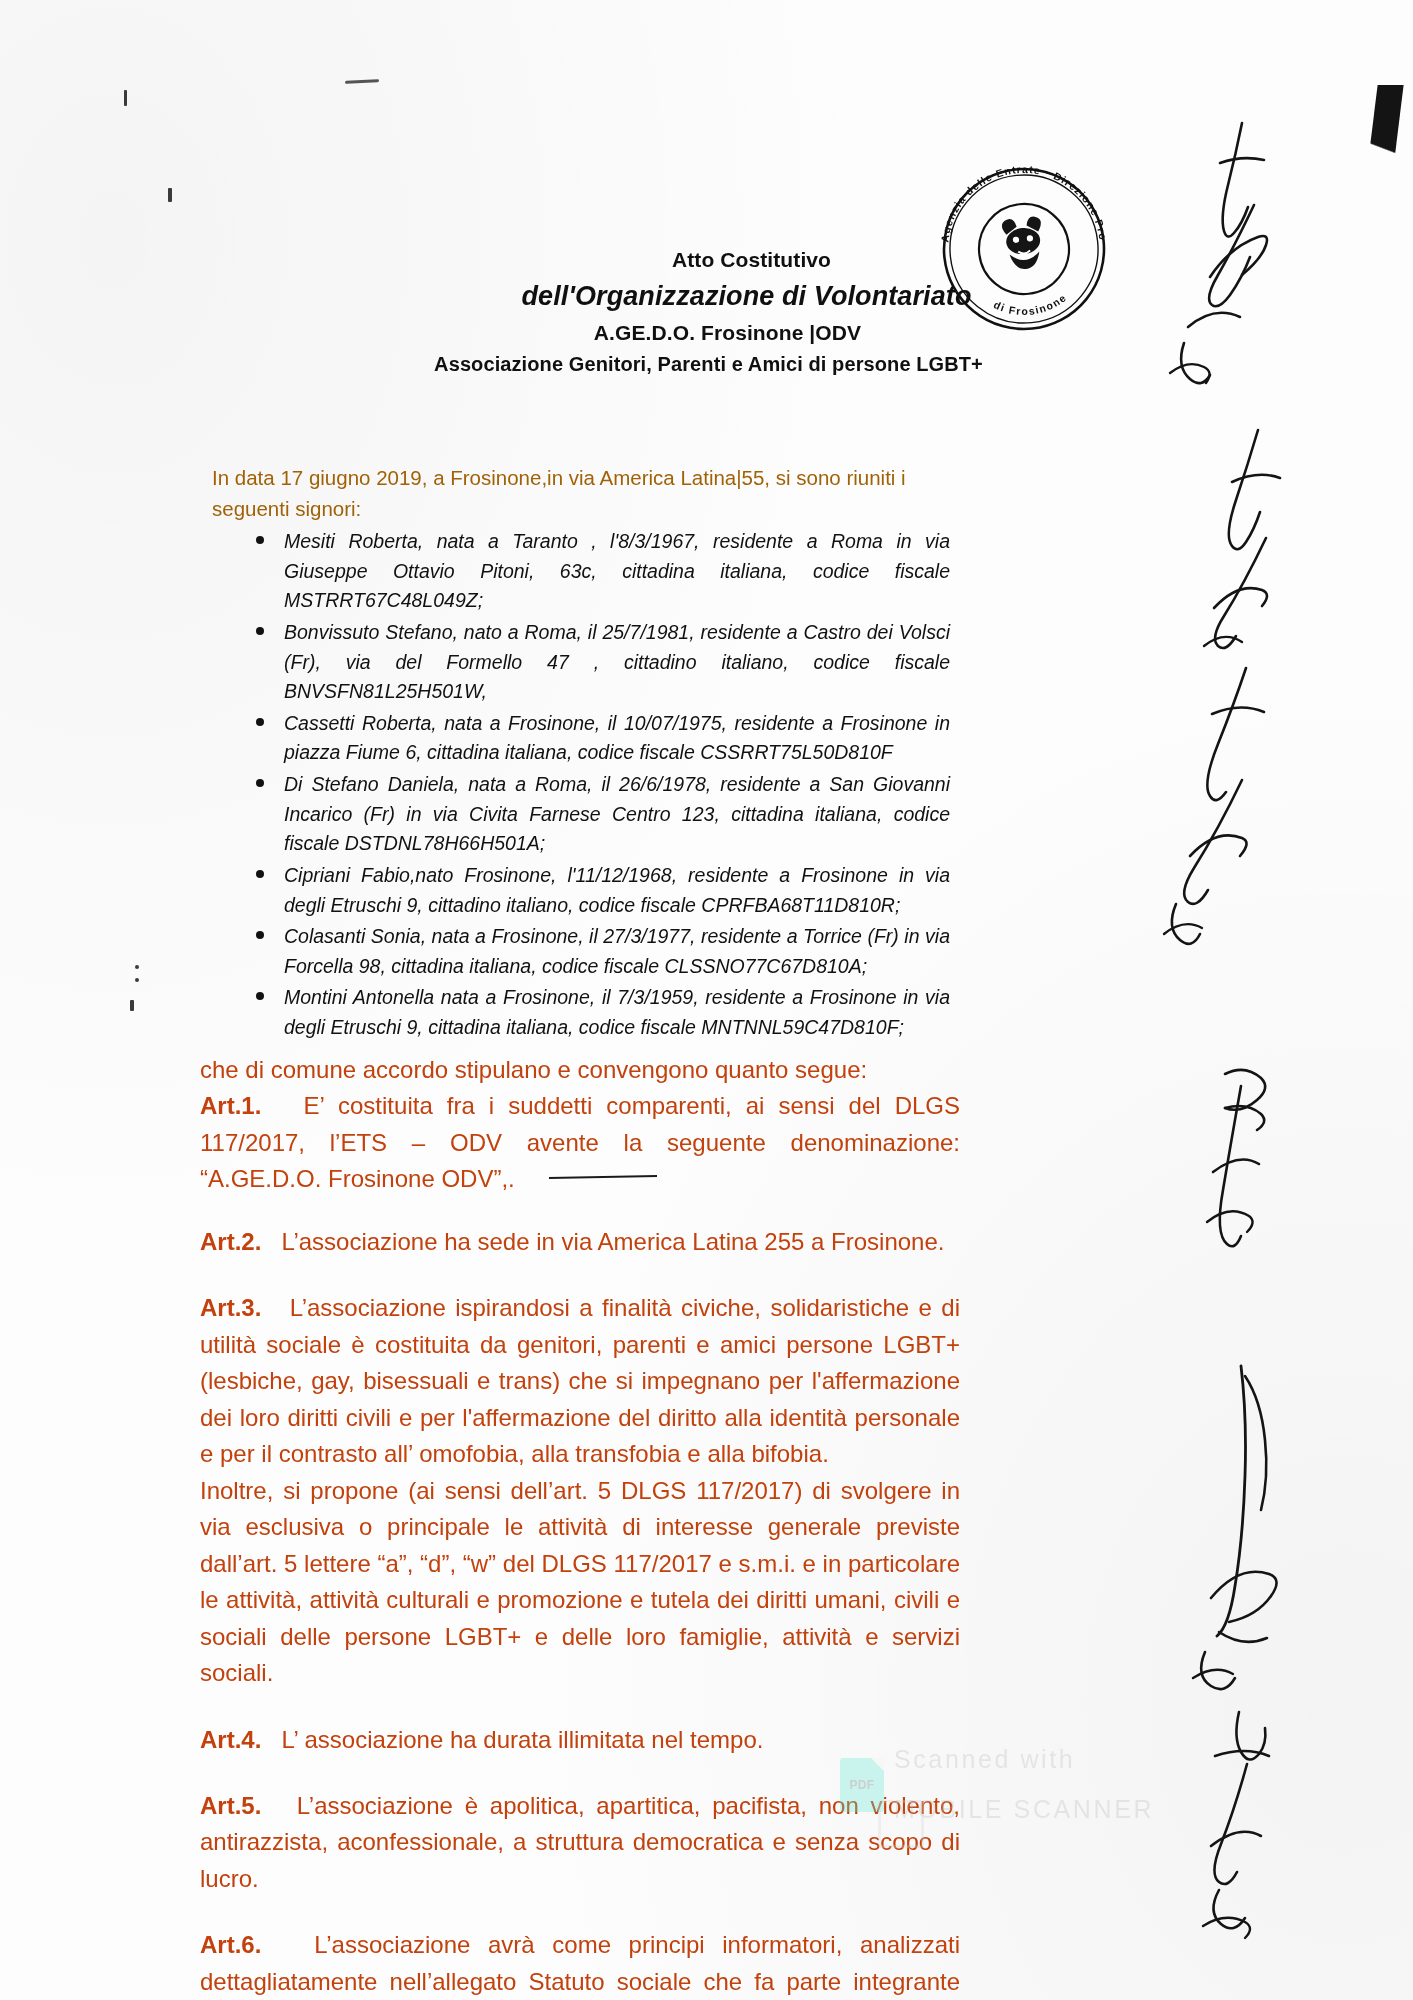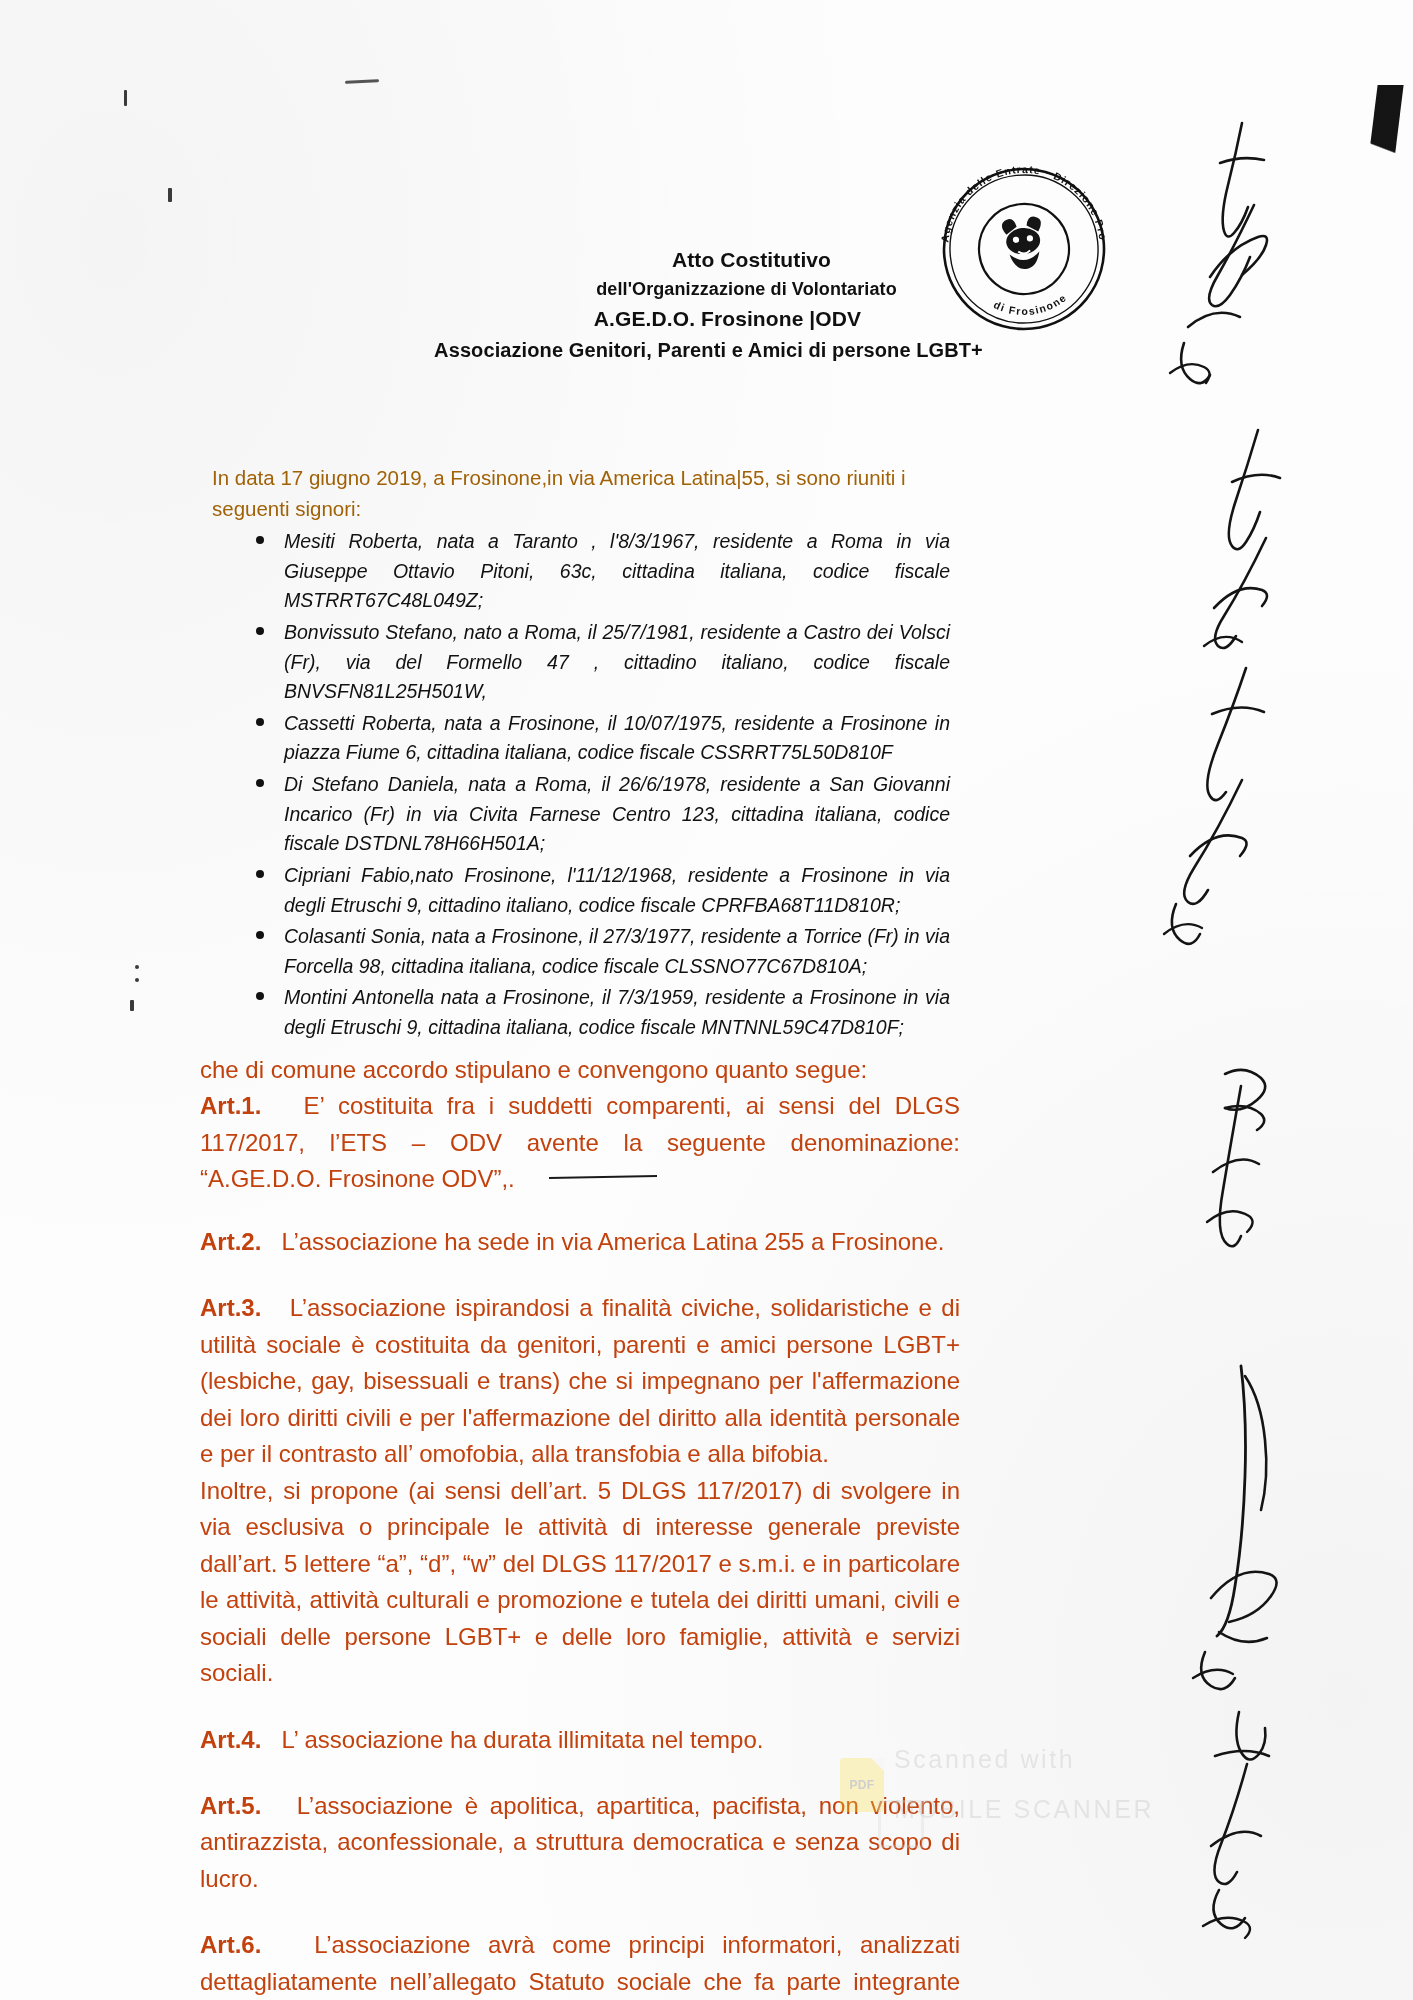--- a/index.html
+++ b/index.html
@@ -42,21 +42,21 @@
     position:absolute;left:0;right:0;top:244px;
     text-align:center;
   }
   .doc-header .hline{
     font-weight:bold;
     letter-spacing:.1px;
     color:#101010;
     line-height:1.52;
   }
   .hl1{font-size:21px;}
-  .hl2{font-size:18px;}
+  .hl2{font-size:27px;font-style:italic;}
   .hl3{font-size:21px;margin-left:12px;}
   .hl4{font-size:20px;}
   .hdr-shift1{padding-left:90px;}
   .hdr-shift2{padding-left:80px;}
   .hdr-shift3{padding-left:30px;}
   .hdr-shift4{padding-left:4px;}
 
   
   .stamp{
     position:absolute;left:930px;top:155px;width:188px;height:188px;
@@ -106,21 +106,21 @@
   .sig svg{display:block;overflow:visible;}
   .ink{fill:none;stroke:#141414;stroke-linecap:round;stroke-linejoin:round;}
 
   
   .watermark{
     position:absolute;left:840px;top:1745px;
     display:flex;align-items:center;gap:10px;
     opacity:.30;
   }
   .wm-pdf{
-    width:44px;height:54px;background:#fde047;
+    width:44px;height:54px;background:#5eead4;
     border-radius:3px;position:relative;
     display:flex;align-items:center;justify-content:center;
   }
   .wm-pdf:after{
     content:"";position:absolute;top:0;right:0;
     border-left:13px solid transparent;border-top:13px solid #f3f3f3;
   }
   .wm-pdf span{
     font-size:12px;font-weight:bold;color:#6d6d6d;letter-spacing:.4px;
     position:relative;z-index:2;

